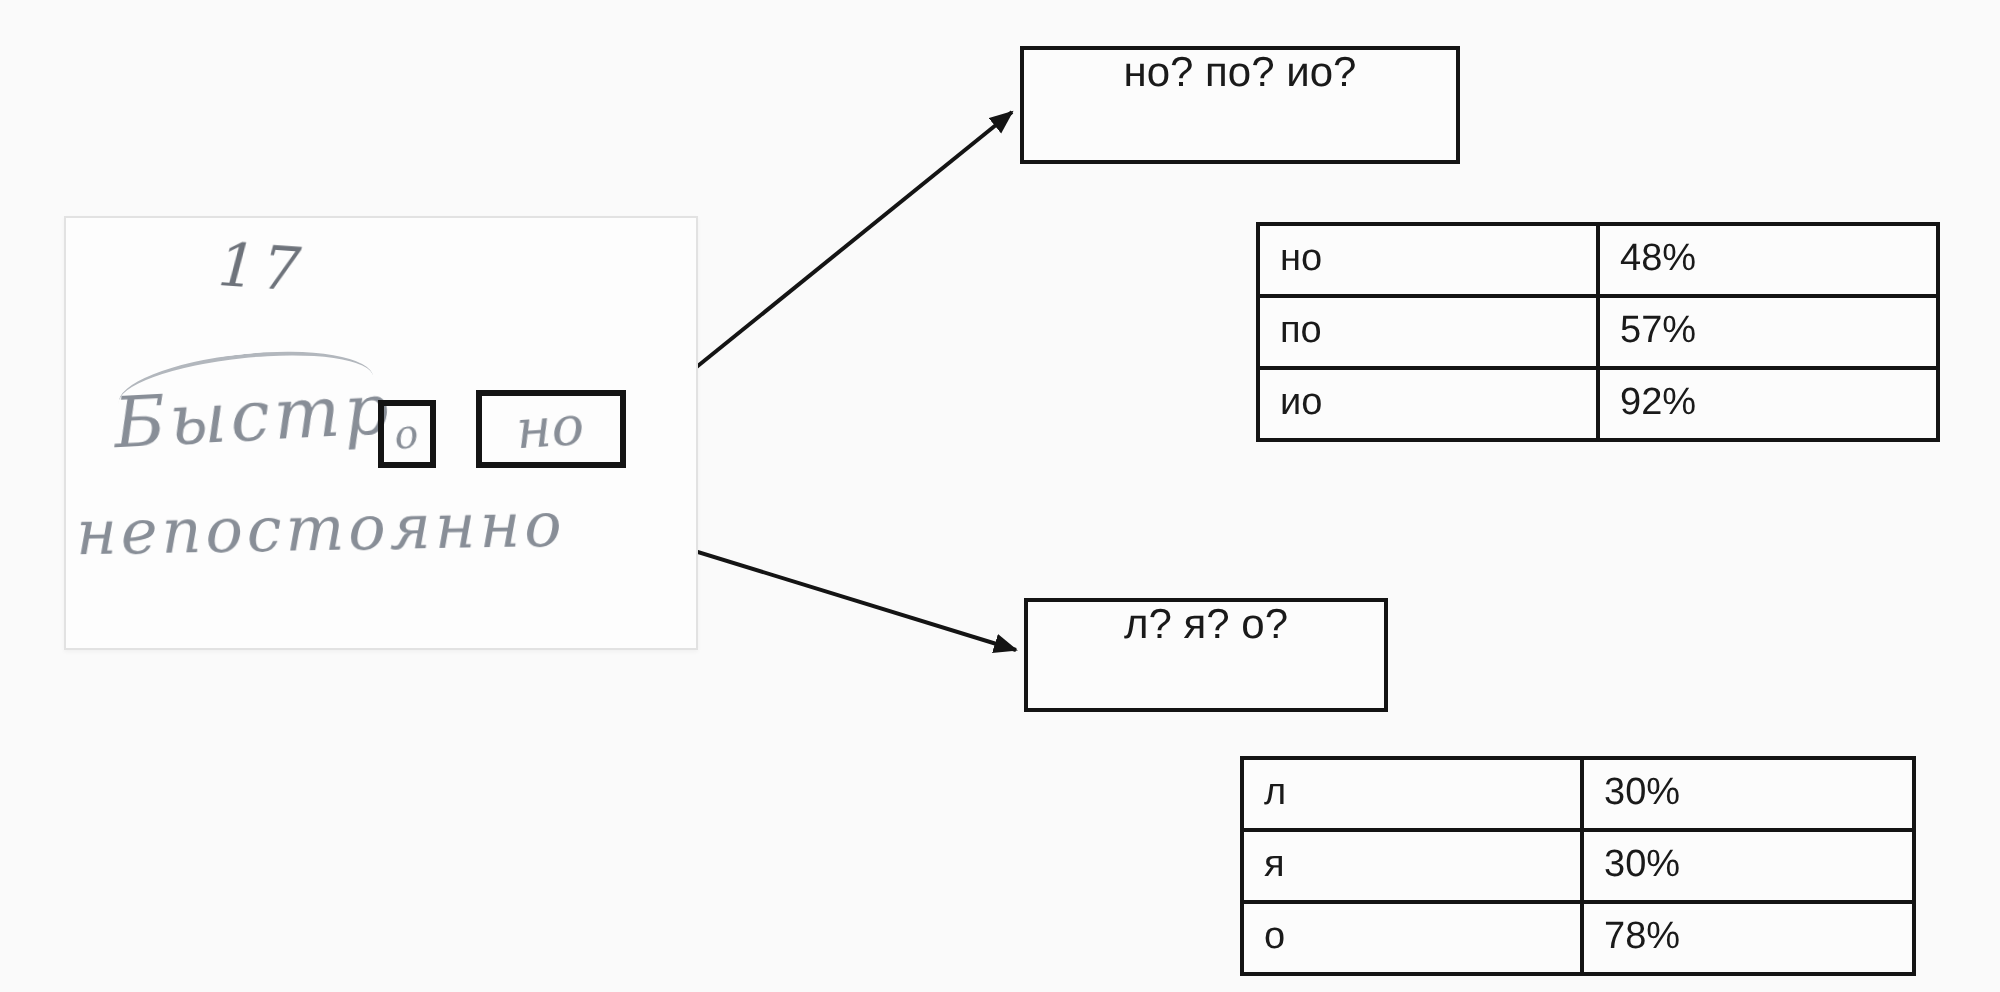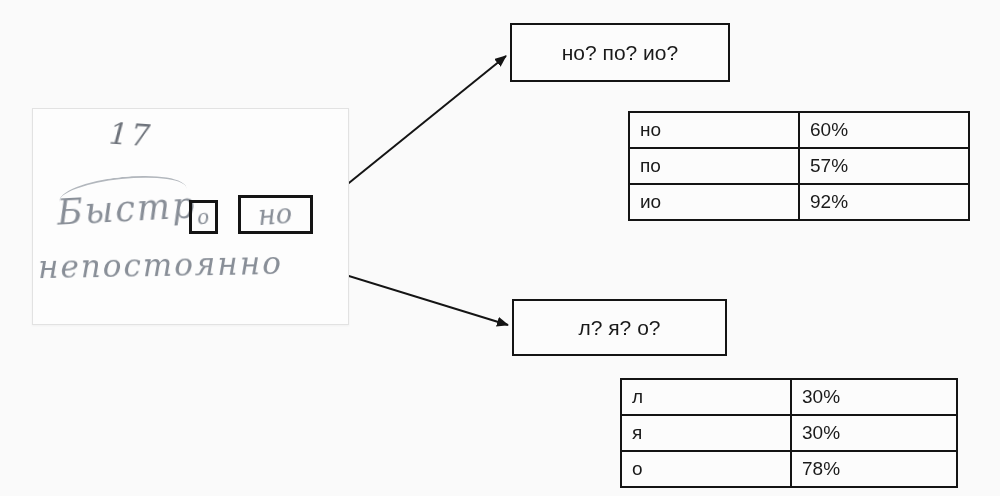--- a/index.html
+++ b/index.html
@@ -96,28 +96,27 @@
     letter-spacing: 2px;
     transform: rotate(-1deg);
   }
 
   
   .node {
     position: absolute;
     border: 2px solid #141414;
     background: #fcfcfc;
     display: flex;
-    align-items: center;
     justify-content: center;
     font-size: 21px;
     color: #1a1a1a;
     box-sizing: border-box;
   }
   .node-word   { left: 510px; top: 23px;  width: 220px; height: 59px; }
-  .node-letter { left: 512px; top: 299px; width: 215px; height: 57px; }
+  .node-letter { left: 512px; top: 299px; width: 182px; height: 57px; }
 
   
   table.prob {
     position: absolute;
     border-collapse: collapse;
     background: #fcfcfc;
     table-layout: fixed;
   }
   .table-word   { left: 628px; top: 111px; width: 342px; }
   .table-letter { left: 620px; top: 378px; width: 338px; }
@@ -161,21 +160,21 @@
   </div>
 
   <div class="node node-word">
     <span>но? по? ио?</span>
   </div>
 
   <table class="prob table-word">
     <tbody>
       <tr>
         <td class="col-label">но</td>
-        <td>60%</td>
+        <td>48%</td>
       </tr>
       <tr>
         <td class="col-label">по</td>
         <td>57%</td>
       </tr>
       <tr>
         <td class="col-label">ио</td>
         <td>92%</td>
       </tr>
     </tbody>

